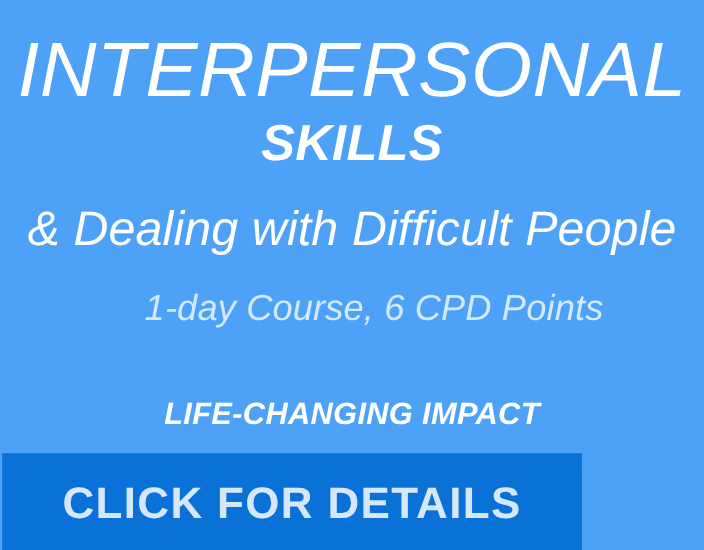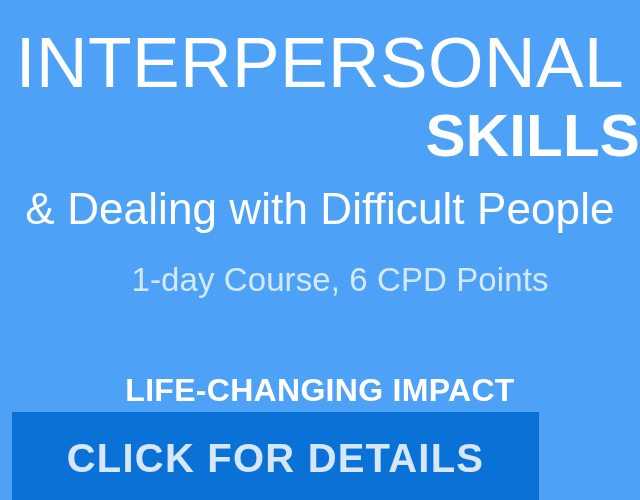--- a/index.html
+++ b/index.html
@@ -28,20 +28,21 @@
   
   .banner-body {
     position: absolute;
     left: 0;
     top: 0;
     width: 640px;
     height: 300px;
     box-sizing: border-box;
     padding: 0 8px;
     text-align: center;
+    font-style: italic;
   }
 
   .line {
     display: block;
     width: 100%;
     text-align: center;
     white-space: nowrap;
     color: #ffffff;
     line-height: 1;
   }
@@ -56,24 +57,23 @@
     letter-spacing: 0.4px;
     transform: scaleX(1.02);
     transform-origin: center top;
   }
 
   
   .headline-sub {
     position: absolute;
     left: 0;
     top: 106px;
-    font-size: 60px;
+    font-size: 46px;
     font-weight: 700;
     letter-spacing: 0.2px;
-    text-align: right;
   }
 
   
   .tagline {
     position: absolute;
     left: 0;
     top: 187px;
     font-size: 44px;
     font-weight: 400;
     letter-spacing: 0.1px;
@@ -88,30 +88,30 @@
     color: rgba(255, 255, 255, 0.76);
     letter-spacing: 0.1px;
   }
   .detail-course { top: 263px; margin-left: 20px; }
   .detail-dates  { top: 303px; }
 
   
   .impact {
     position: absolute;
     left: 0;
-    top: 374px;
-    font-size: 32px;
+    top: 362px;
+    font-size: 28px;
     font-weight: 700;
     letter-spacing: 0.3px;
   }
 
   
   #cta-bar {
     position: absolute;
-    left: 12px;
+    left: 2px;
     top: 412px;
     width: 527px;
     height: 88px;
     background: #0a71d7;
     cursor: pointer;
   }
 
   .cta-label {
     position: absolute;
     left: 0;

